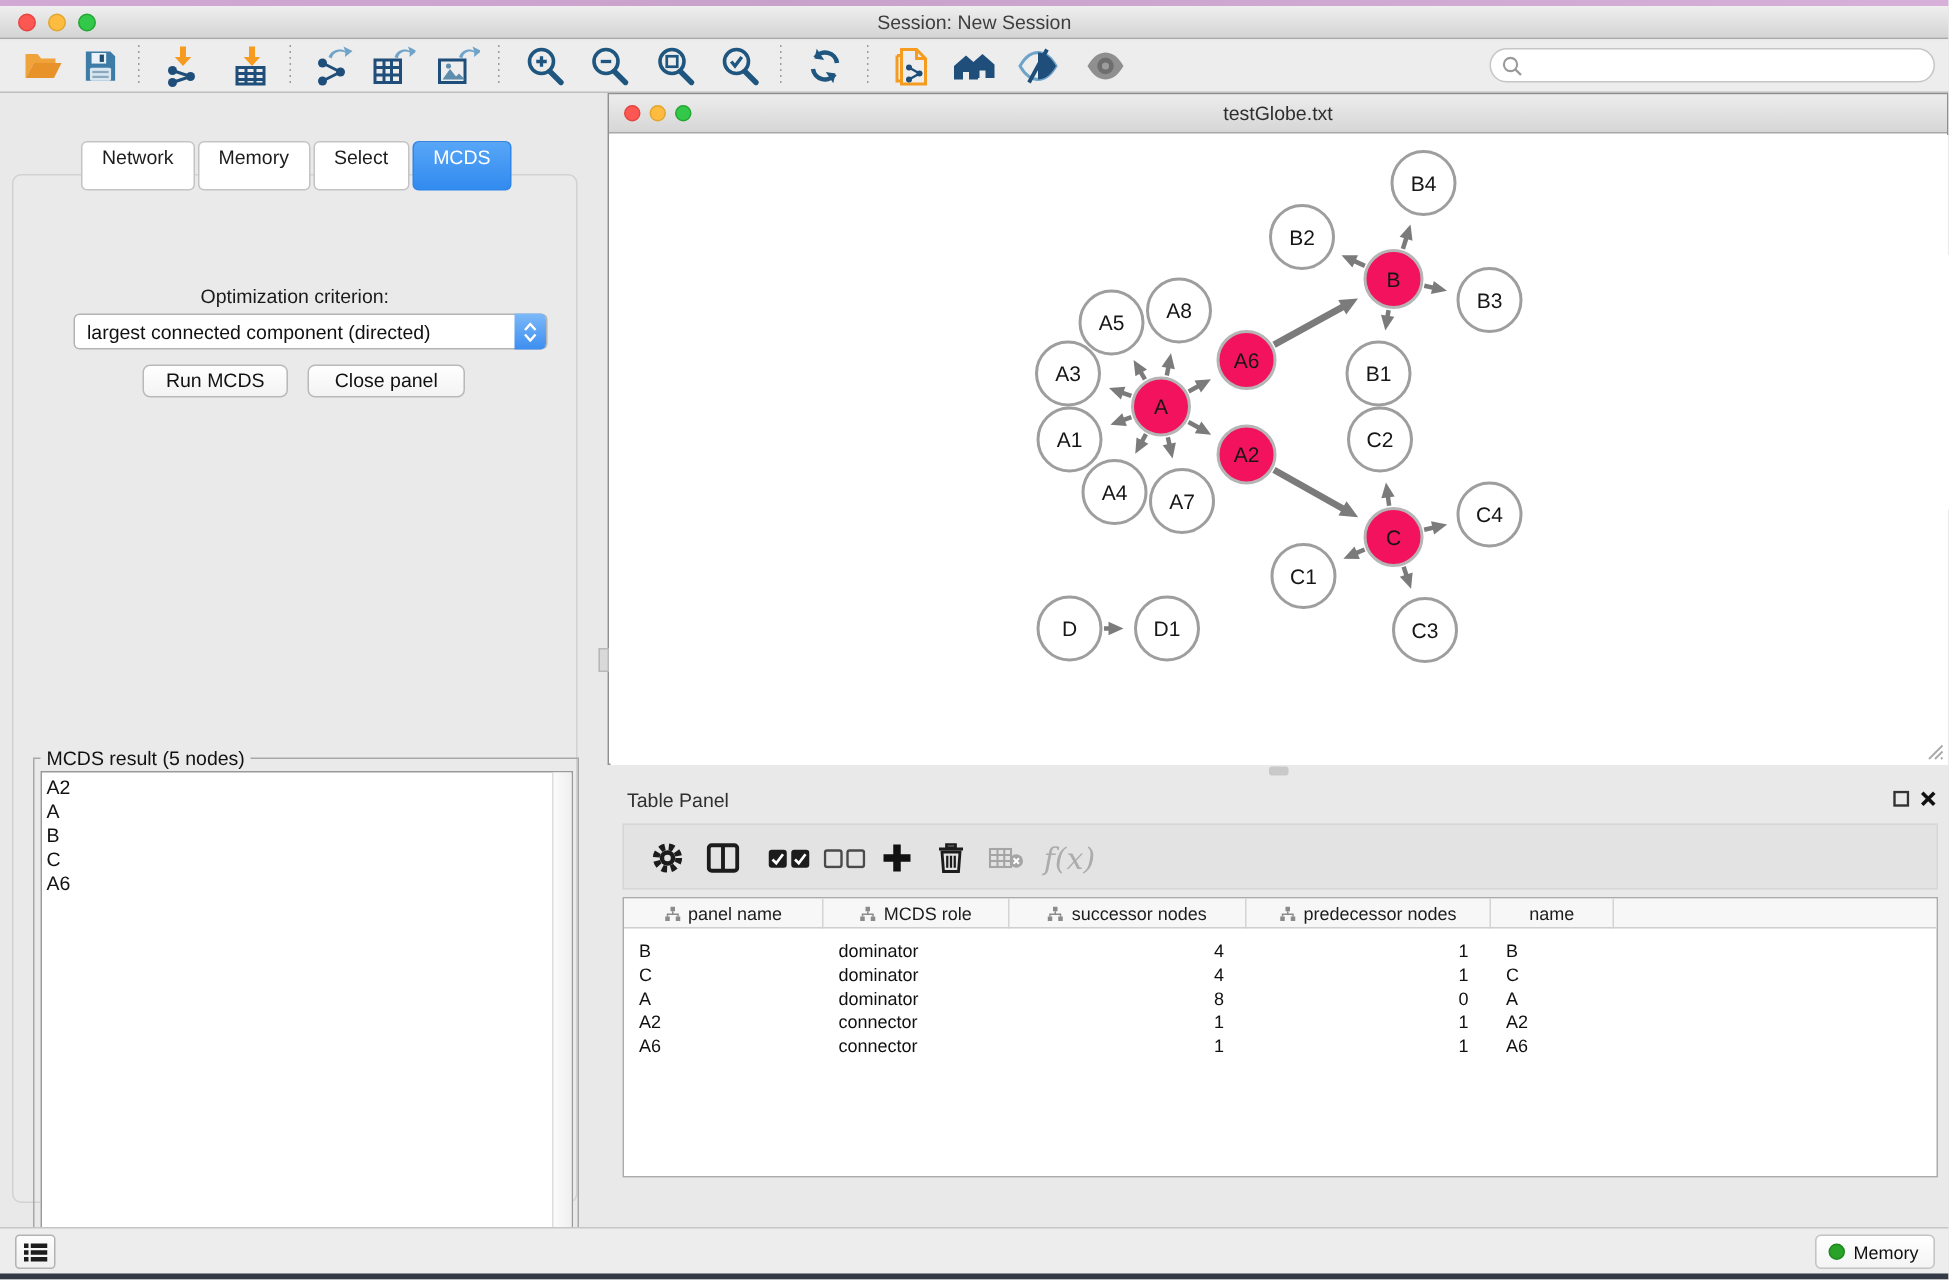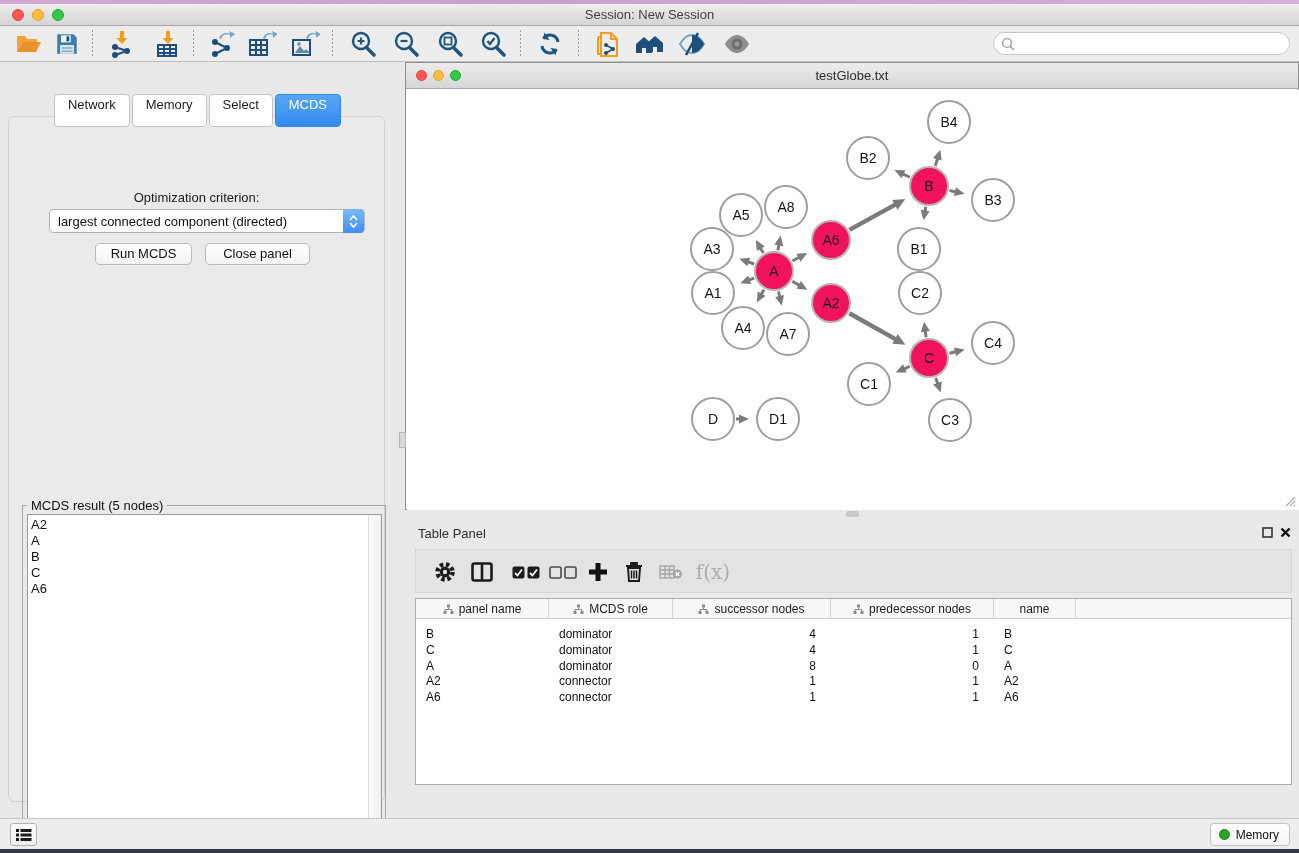--- a/index.html
+++ b/index.html
@@ -69,21 +69,21 @@
   .resize-grip { position:absolute; right:2px; bottom:2px; width:13px; height:13px; }
   .mini-thumb-v { position:absolute; left:-7px; top:369px; width:7px; height:16px; background:#D9D9D9; border:1px solid #B8B8B8;}
   .mini-thumb-h { position:absolute; left:440px; bottom:-8px; width:13px; height:6px; background:#C9C9C9; border-radius:2px;}
 
   
   .table-panel { position:absolute; left:405px; top:520px; width:894px; height:298px; }
   .tp-header { height:26px; position:relative; font-size:13px; color:#2F2F2F; padding:6px 0 0 13px;}
   .tp-toolbar { position:absolute; left:10px; top:29px; width:877px; height:44px; background:#E3E3E3;
     border:1px solid #D6D6D6; }
   .tp-icon { position:absolute; top:6px; height:32px; display:flex; align-items:center; justify-content:center;}
-  .fx { font-family:"DejaVu Serif",serif; font-size:20px; color:#ACACAC; }
+  .fx { font-family:"DejaVu Serif",serif; font-style:italic; font-size:20px; color:#ACACAC; }
   .node-table { position:absolute; left:10px; top:78px; width:877px; height:187px; background:#fff;
     border:1px solid #ABABAB; overflow:hidden; }
   .nt-header { display:flex; height:20px; background:#F7F7F7; border-bottom:1px solid #CFCFCF; }
   .nt-th { display:flex; align-items:center; justify-content:center; gap:5px; font-size:12px; color:#1c1c1c;
     border-right:1px solid #D4D4D4; height:20px; }
   .nt-row { display:flex; height:15.8px; }
   .nt-td { font-size:12px; color:#111; line-height:15.8px; white-space:nowrap; overflow:hidden;}
   .tp-tabs { position:absolute; left:0; top:269px; width:100%; display:flex; justify-content:center; }
   .tp-tabgroup { display:flex; border:1px solid #B2B2B2; border-radius:5px; overflow:hidden; background:#fff;}
   .tp-tab { height:21px; line-height:21px; padding:0 14px; font-size:13px; color:#1b1b1b; background:#fff;

